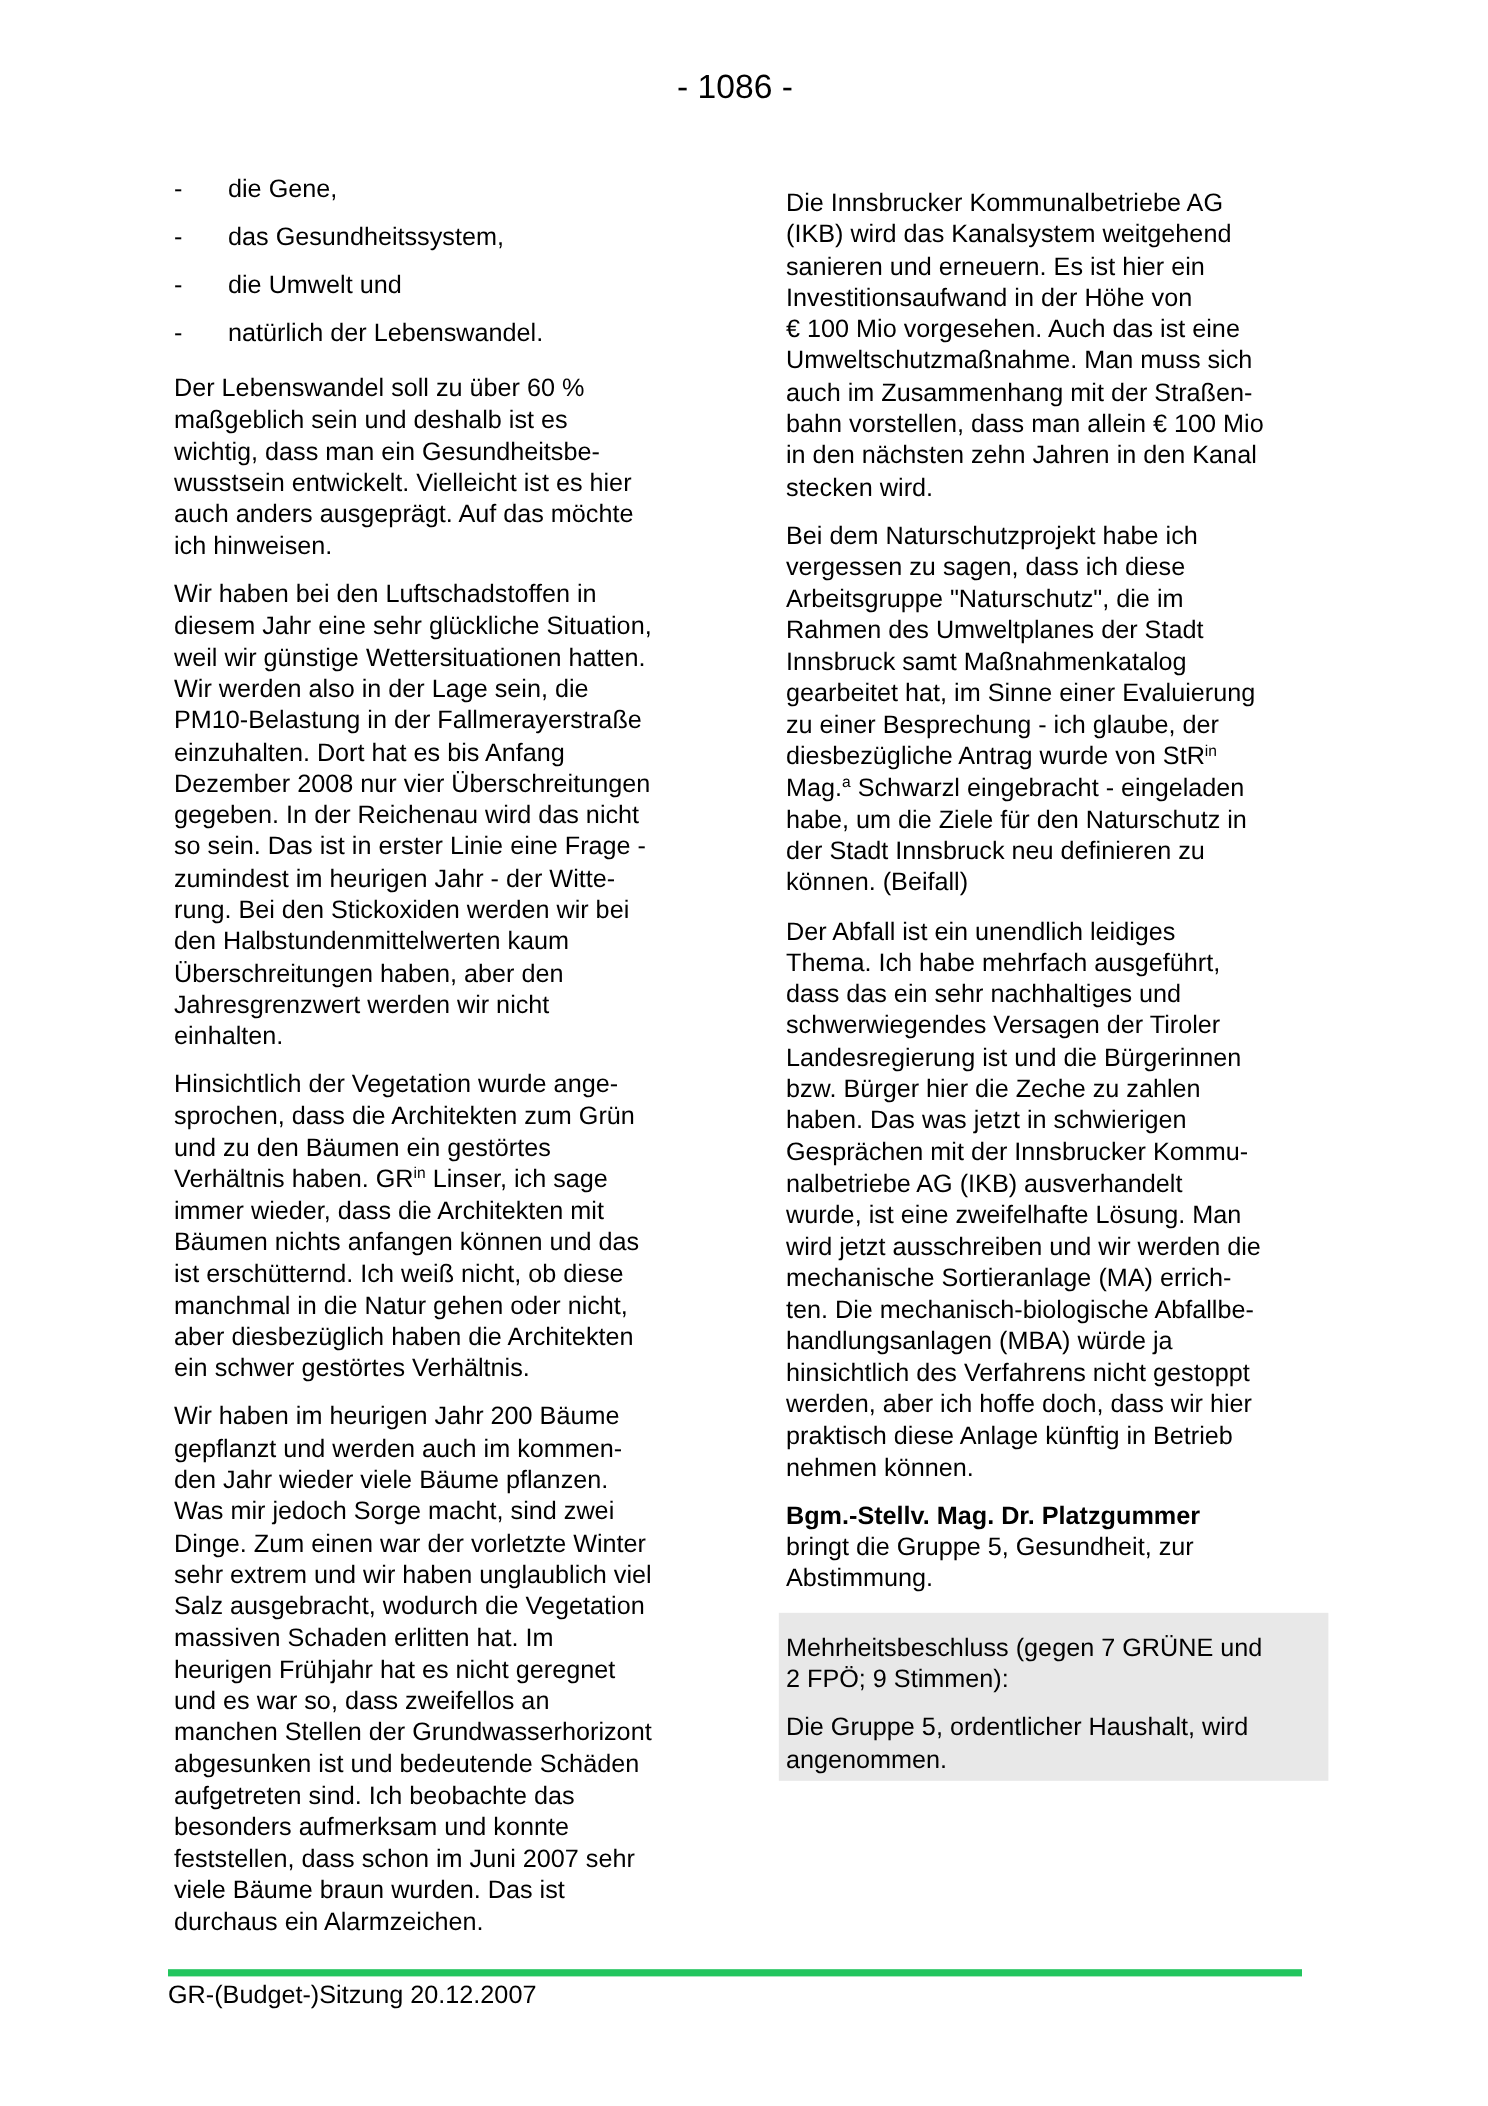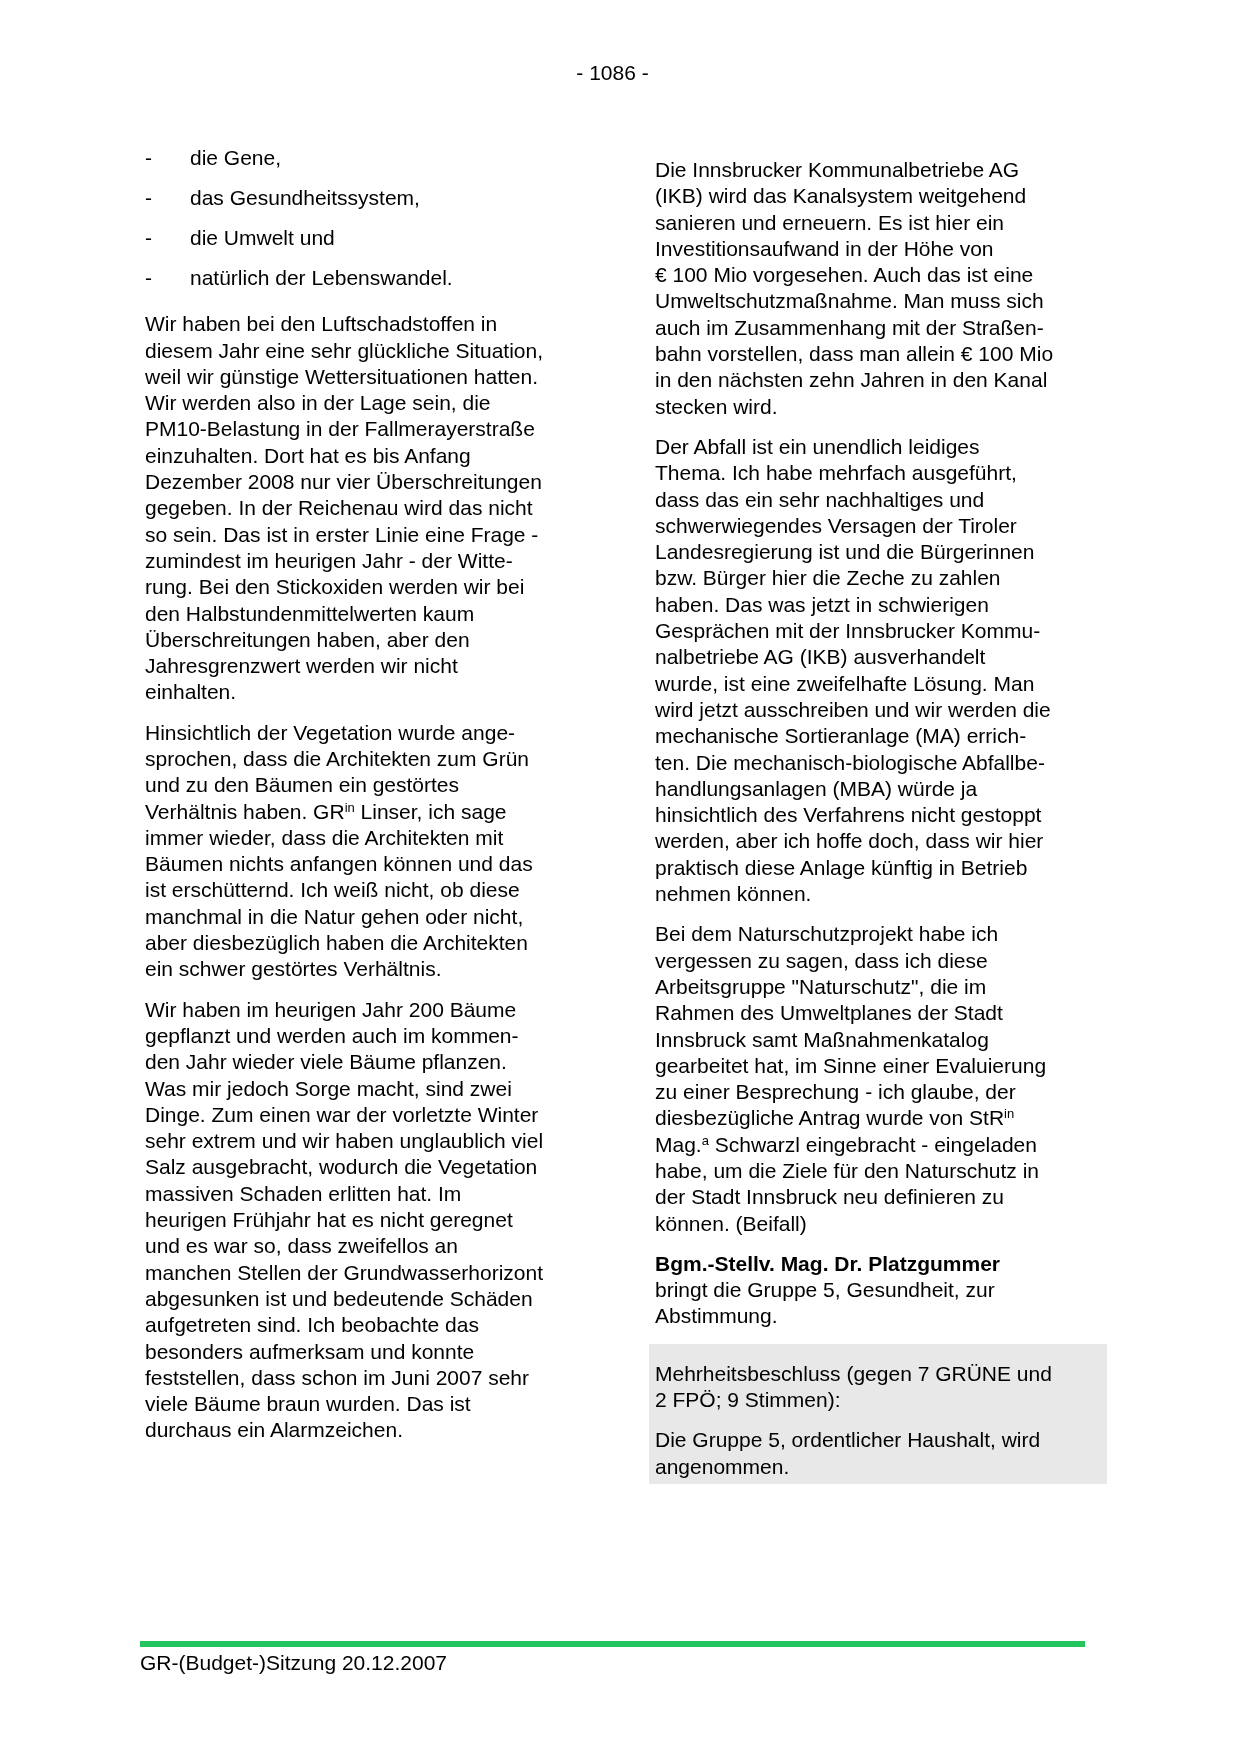--- a/index.html
+++ b/index.html
@@ -14,21 +14,21 @@
     font-family: "Liberation Sans", "DejaVu Sans", sans-serif;
     color: #000000;
     overflow: hidden;
   }
   .page-number {
     position: absolute;
     top: 60px;
     left: 140px;
     width: 945px;
     text-align: center;
-    font-size: 21px;
+    font-size: 28px;
     line-height: 26.3px;
   }
   .col {
     position: absolute;
     top: 145px;
     font-size: 21px;
     line-height: 26.3px;
   }
   .col-left  { left: 145px; width: 436px; }
   .col-right { left: 655px; width: 442px; }
@@ -77,20 +77,26 @@
 
 <div class="page-number">- 1086 -</div>
 
 <div class="col col-left">
   <div class="bullet-list">
     <div class="bullet-item"><span class="bullet-marker">-</span><span>die Gene,</span></div>
     <div class="bullet-item"><span class="bullet-marker">-</span><span>das Gesundheitssystem,</span></div>
     <div class="bullet-item"><span class="bullet-marker">-</span><span>die Umwelt und</span></div>
     <div class="bullet-item"><span class="bullet-marker">-</span><span>natürlich der Lebenswandel.</span></div>
   </div>
+  <p class="para">Der Lebenswandel soll zu über 60 %
+maßgeblich sein und deshalb ist es
+wichtig, dass man ein Gesundheitsbe-
+wusstsein entwickelt. Vielleicht ist es hier
+auch anders ausgeprägt. Auf das möchte
+ich hinweisen.</p>
   <p class="para">Wir haben bei den Luftschadstoffen in
 diesem Jahr eine sehr glückliche Situation,
 weil wir günstige Wettersituationen hatten.
 Wir werden also in der Lage sein, die
 PM10-Belastung in der Fallmerayerstraße
 einzuhalten. Dort hat es bis Anfang
 Dezember 2008 nur vier Überschreitungen
 gegeben. In der Reichenau wird das nicht
 so sein. Das ist in erster Linie eine Frage -
 zumindest im heurigen Jahr - der Witte-
@@ -132,50 +138,50 @@
   <p class="para">Die Innsbrucker Kommunalbetriebe AG
 (IKB) wird das Kanalsystem weitgehend
 sanieren und erneuern. Es ist hier ein
 Investitionsaufwand in der Höhe von
 € 100 Mio vorgesehen. Auch das ist eine
 Umweltschutzmaßnahme. Man muss sich
 auch im Zusammenhang mit der Straßen-
 bahn vorstellen, dass man allein € 100 Mio
 in den nächsten zehn Jahren in den Kanal
 stecken wird.</p>
+  <p class="para"><span>Bei dem Naturschutzprojekt habe ich
+vergessen zu sagen, dass ich diese
+Arbeitsgruppe "Naturschutz", die im
+Rahmen des Umweltplanes der Stadt
+Innsbruck samt Maßnahmenkatalog
+gearbeitet hat, im Sinne einer Evaluierung
+zu einer Besprechung - ich glaube, der
+diesbezügliche Antrag wurde von StR</span><sup class="inline-sup">in</sup><span>
+Mag.</span><sup class="inline-sup">a</sup><span> Schwarzl eingebracht - eingeladen
+habe, um die Ziele für den Naturschutz in
+der Stadt Innsbruck neu definieren zu
+können. (Beifall)</span></p>
   <p class="para">Der Abfall ist ein unendlich leidiges
 Thema. Ich habe mehrfach ausgeführt,
 dass das ein sehr nachhaltiges und
 schwerwiegendes Versagen der Tiroler
 Landesregierung ist und die Bürgerinnen
 bzw. Bürger hier die Zeche zu zahlen
 haben. Das was jetzt in schwierigen
 Gesprächen mit der Innsbrucker Kommu-
 nalbetriebe AG (IKB) ausverhandelt
 wurde, ist eine zweifelhafte Lösung. Man
 wird jetzt ausschreiben und wir werden die
 mechanische Sortieranlage (MA) errich-
 ten. Die mechanisch-biologische Abfallbe-
 handlungsanlagen (MBA) würde ja
 hinsichtlich des Verfahrens nicht gestoppt
 werden, aber ich hoffe doch, dass wir hier
 praktisch diese Anlage künftig in Betrieb
 nehmen können.</p>
-  <p class="para"><span>Bei dem Naturschutzprojekt habe ich
-vergessen zu sagen, dass ich diese
-Arbeitsgruppe "Naturschutz", die im
-Rahmen des Umweltplanes der Stadt
-Innsbruck samt Maßnahmenkatalog
-gearbeitet hat, im Sinne einer Evaluierung
-zu einer Besprechung - ich glaube, der
-diesbezügliche Antrag wurde von StR</span><sup class="inline-sup">in</sup><span>
-Mag.</span><sup class="inline-sup">a</sup><span> Schwarzl eingebracht - eingeladen
-habe, um die Ziele für den Naturschutz in
-der Stadt Innsbruck neu definieren zu
-können. (Beifall)</span></p>
   <p class="para heading-para"><strong>Bgm.-Stellv. Mag. Dr. Platzgummer</strong><span>
 bringt die Gruppe 5, Gesundheit, zur
 Abstimmung.</span></p>
   <div class="highlight-block">
     <p class="para">Mehrheitsbeschluss (gegen 7 GRÜNE und
 2 FPÖ; 9 Stimmen):</p>
     <p class="para">Die Gruppe 5, ordentlicher Haushalt, wird
 angenommen.</p>
   </div>
 </div>

